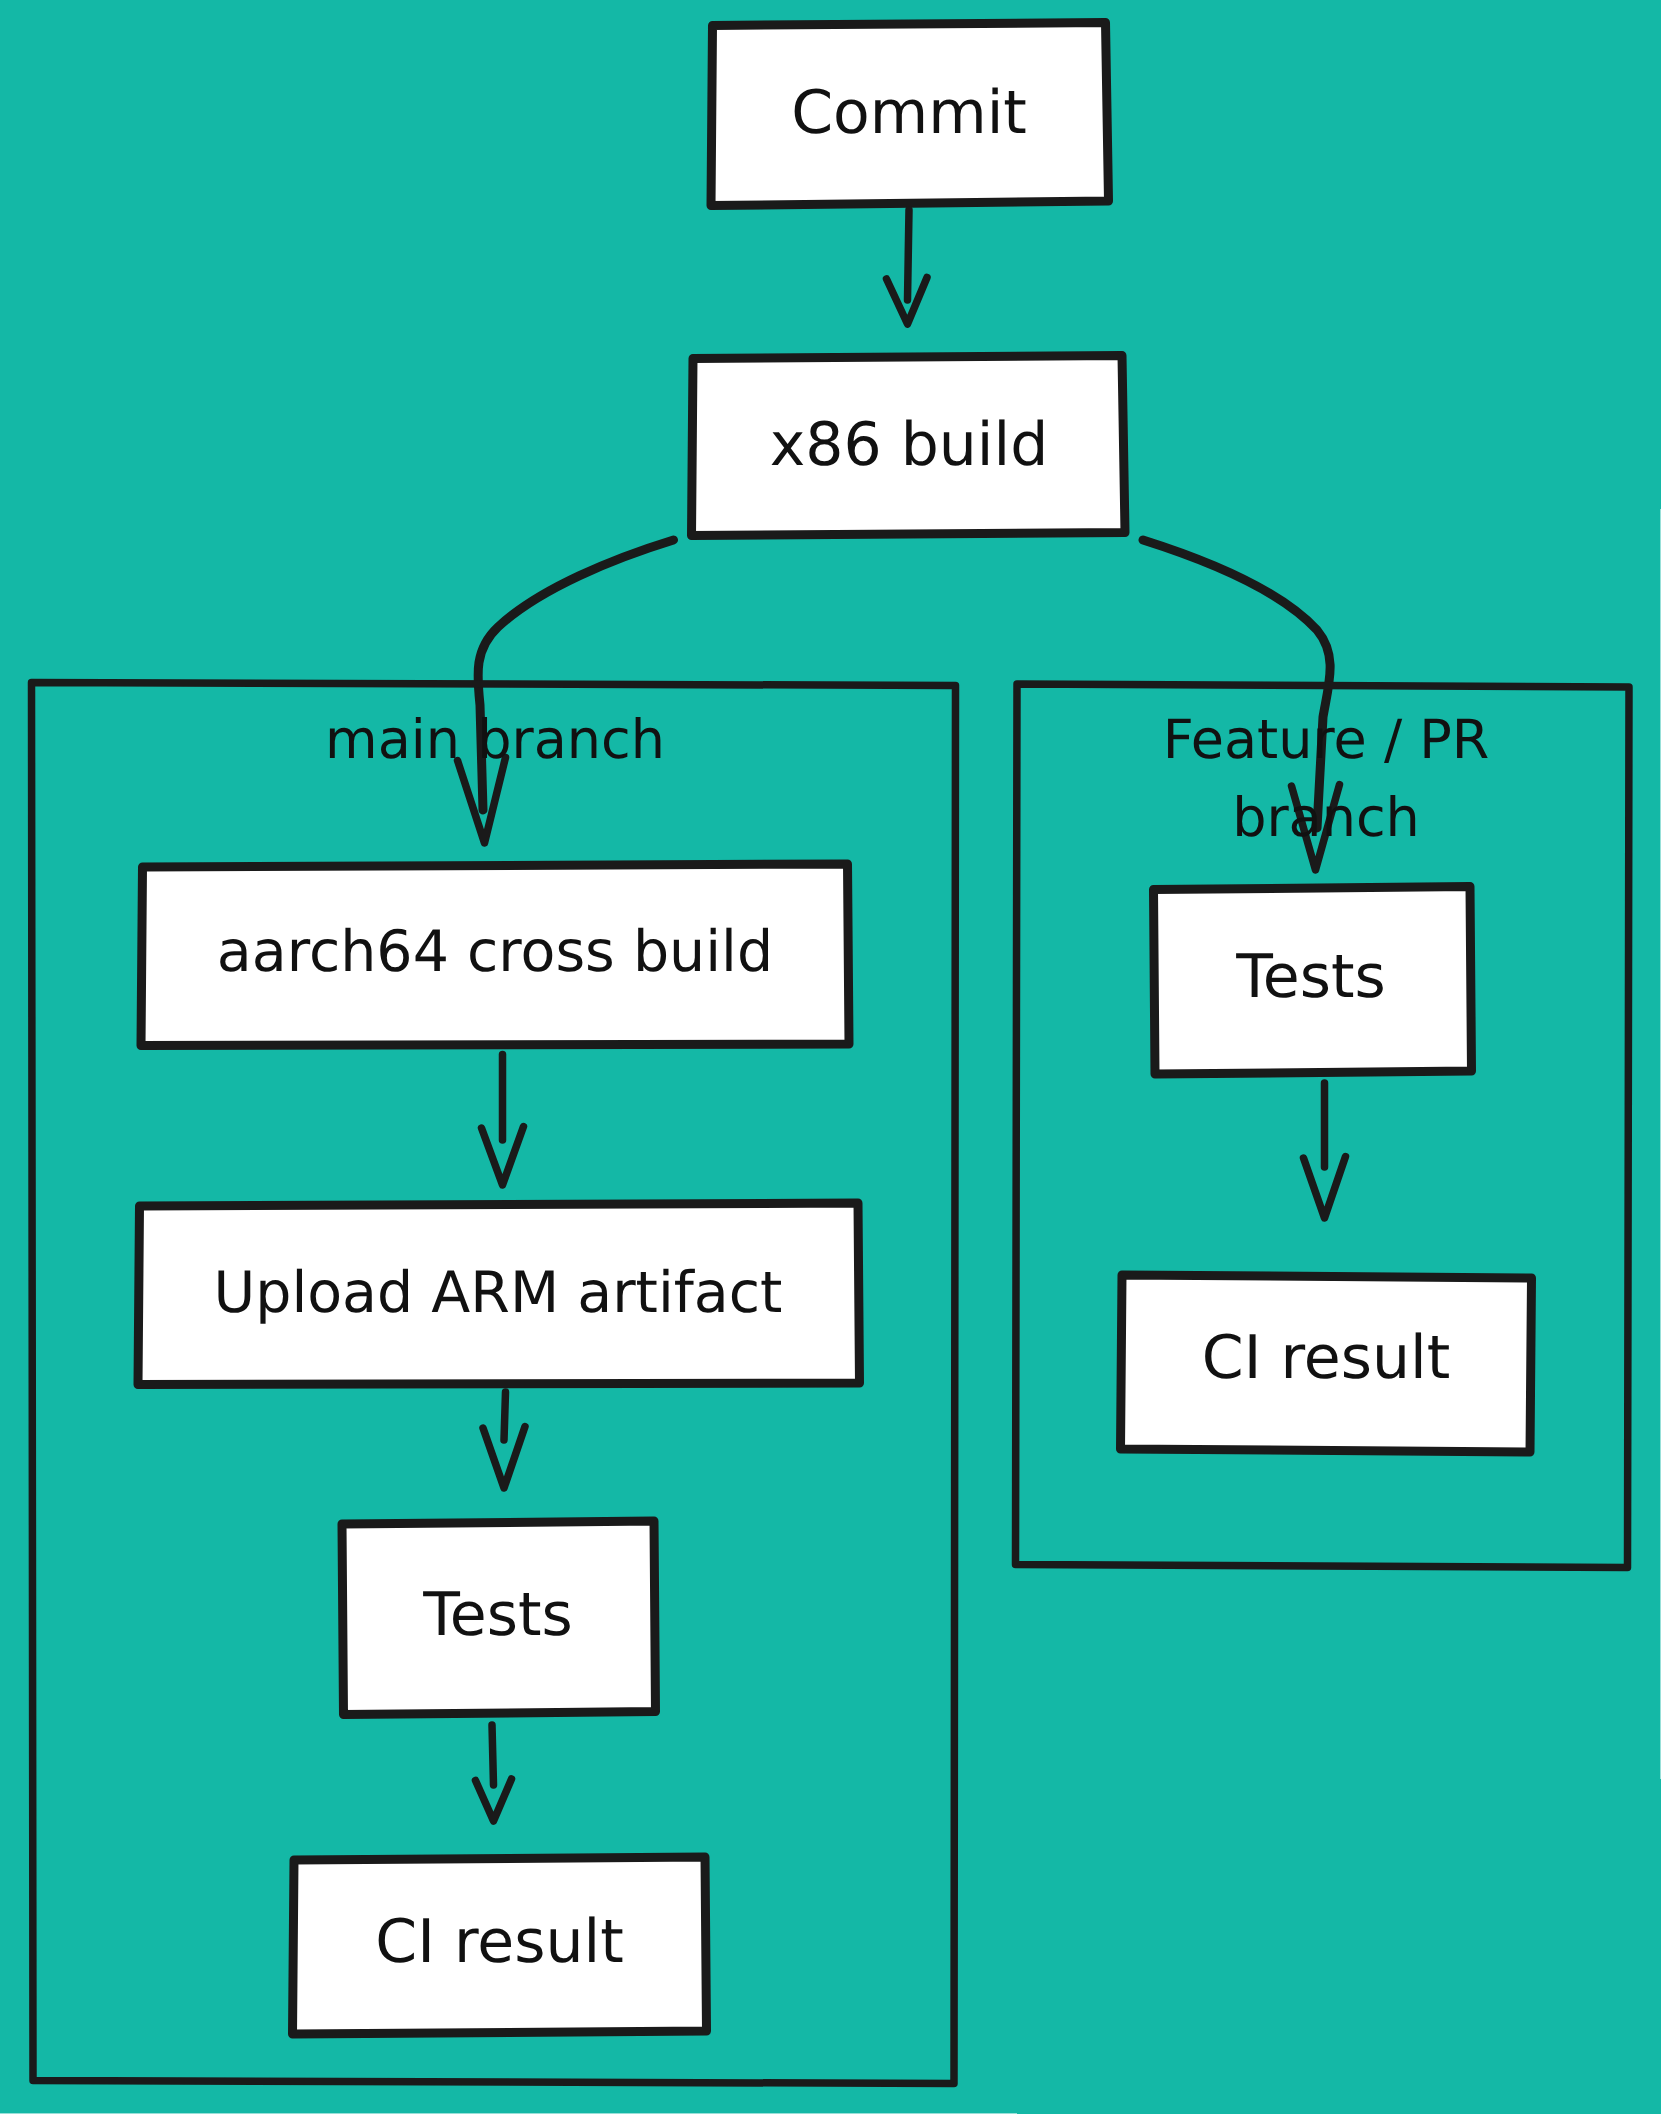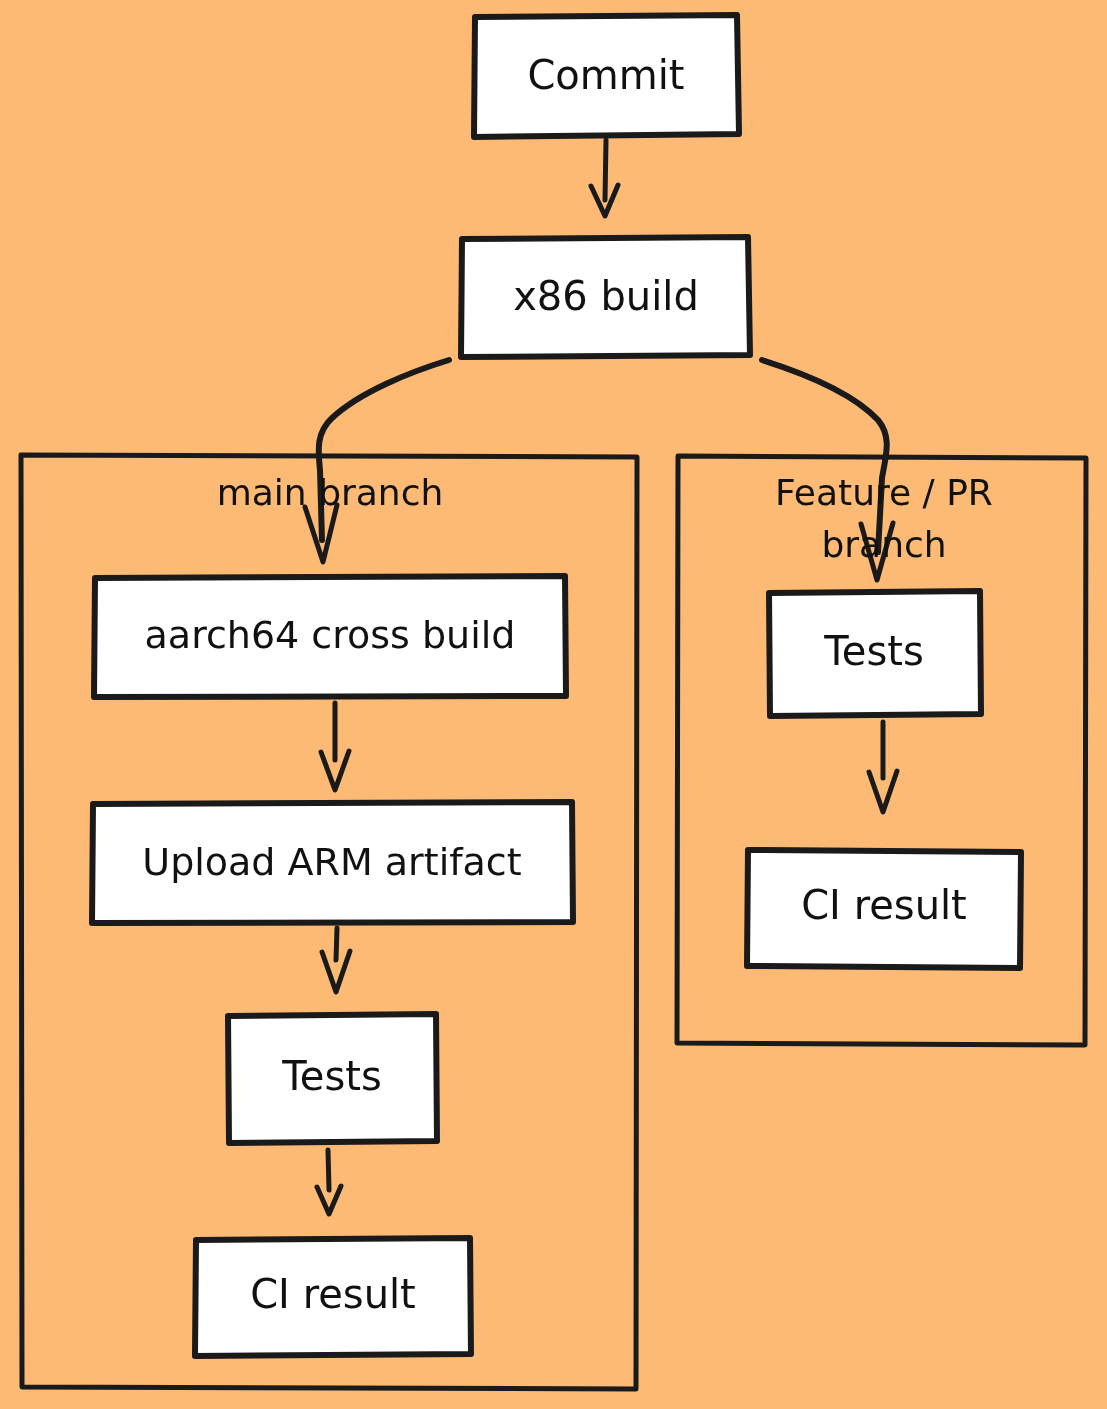--- a/index.html
+++ b/index.html
@@ -7,21 +7,21 @@
     padding: 0;
     background: #ffffff;
   }
   body {
     font-family: "DejaVu Sans", sans-serif;
   }
   #canvas-wrap {
     position: relative;
     width: 1107px;
     height: 1409px;
-    background: #fdba74;
+    background: #14b8a6;
     overflow: hidden;
   }
   svg#diagram {
     position: absolute;
     top: 0;
     left: 0;
     width: 1107px;
     height: 1409px;
   }
   .node-rect {

